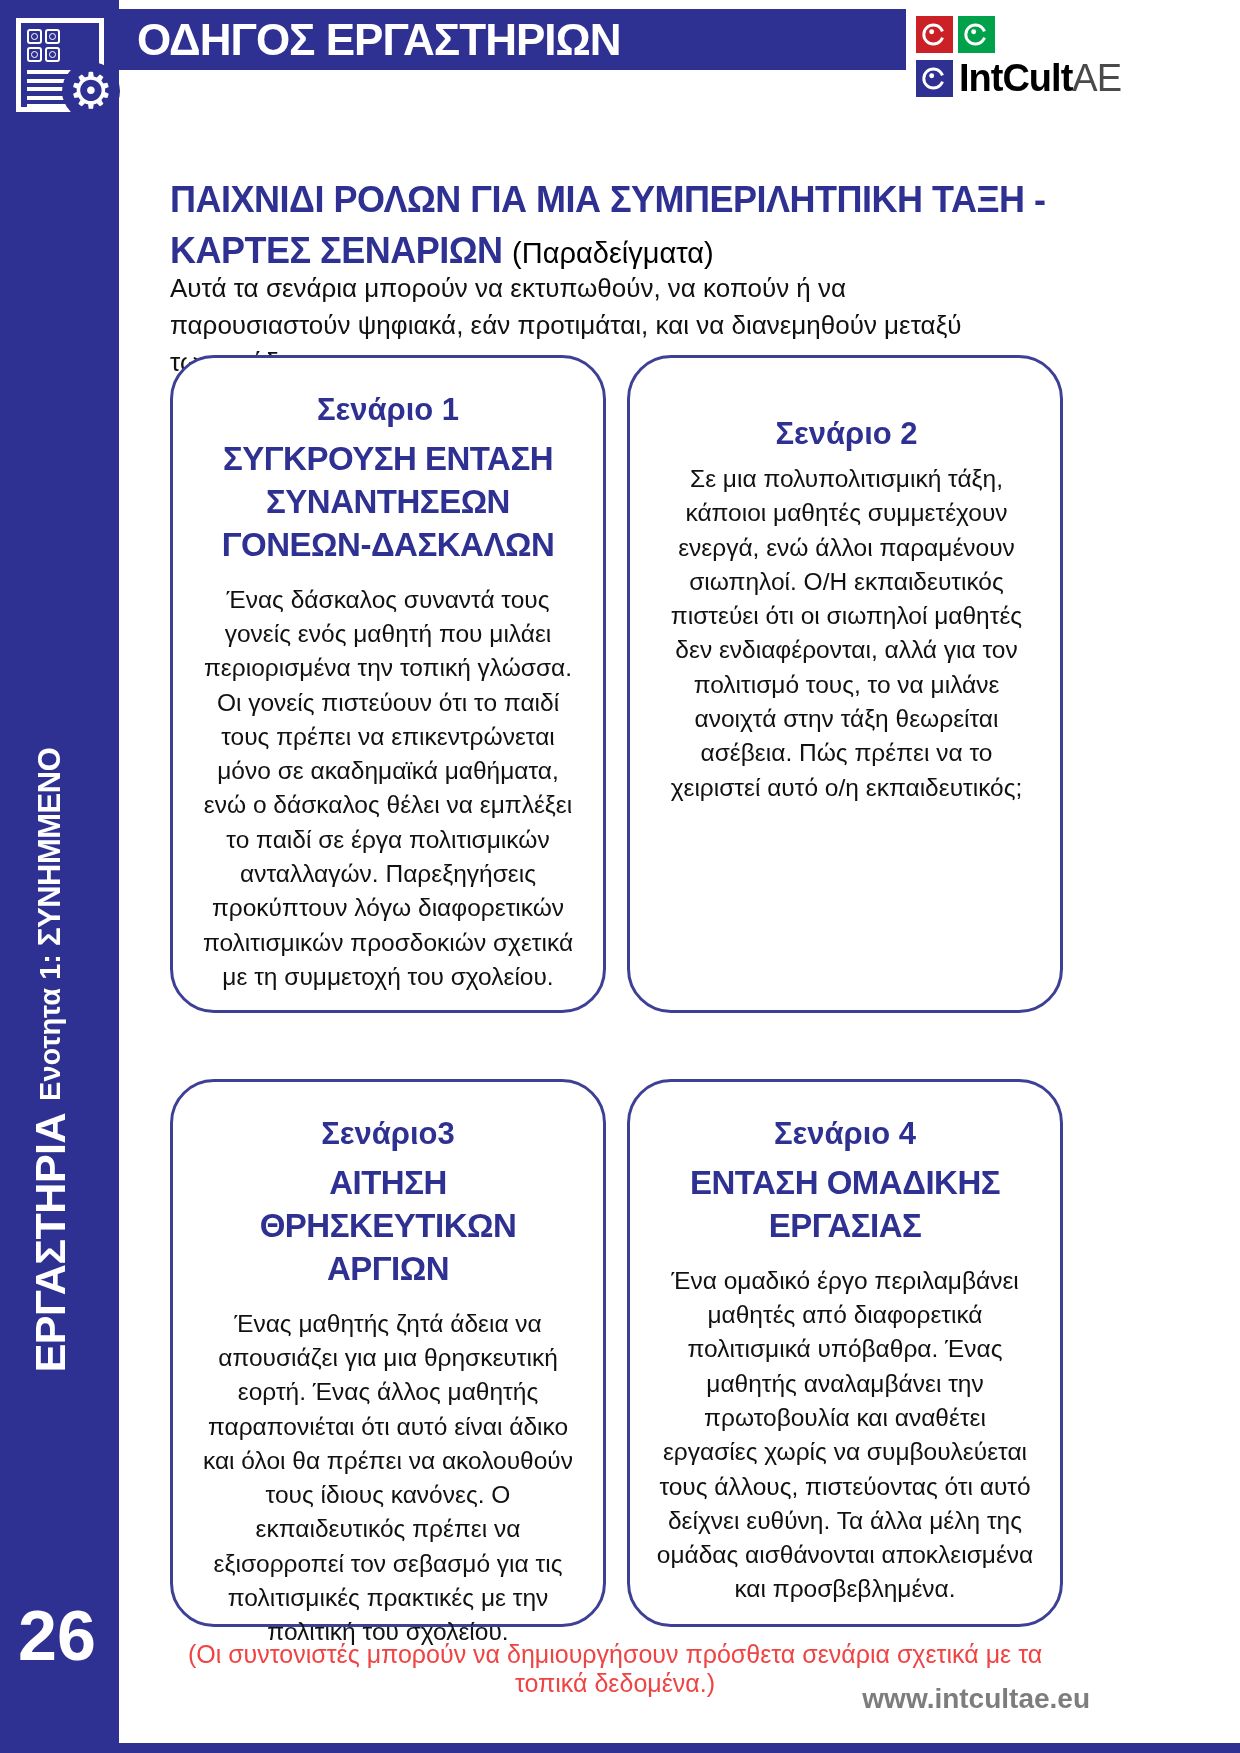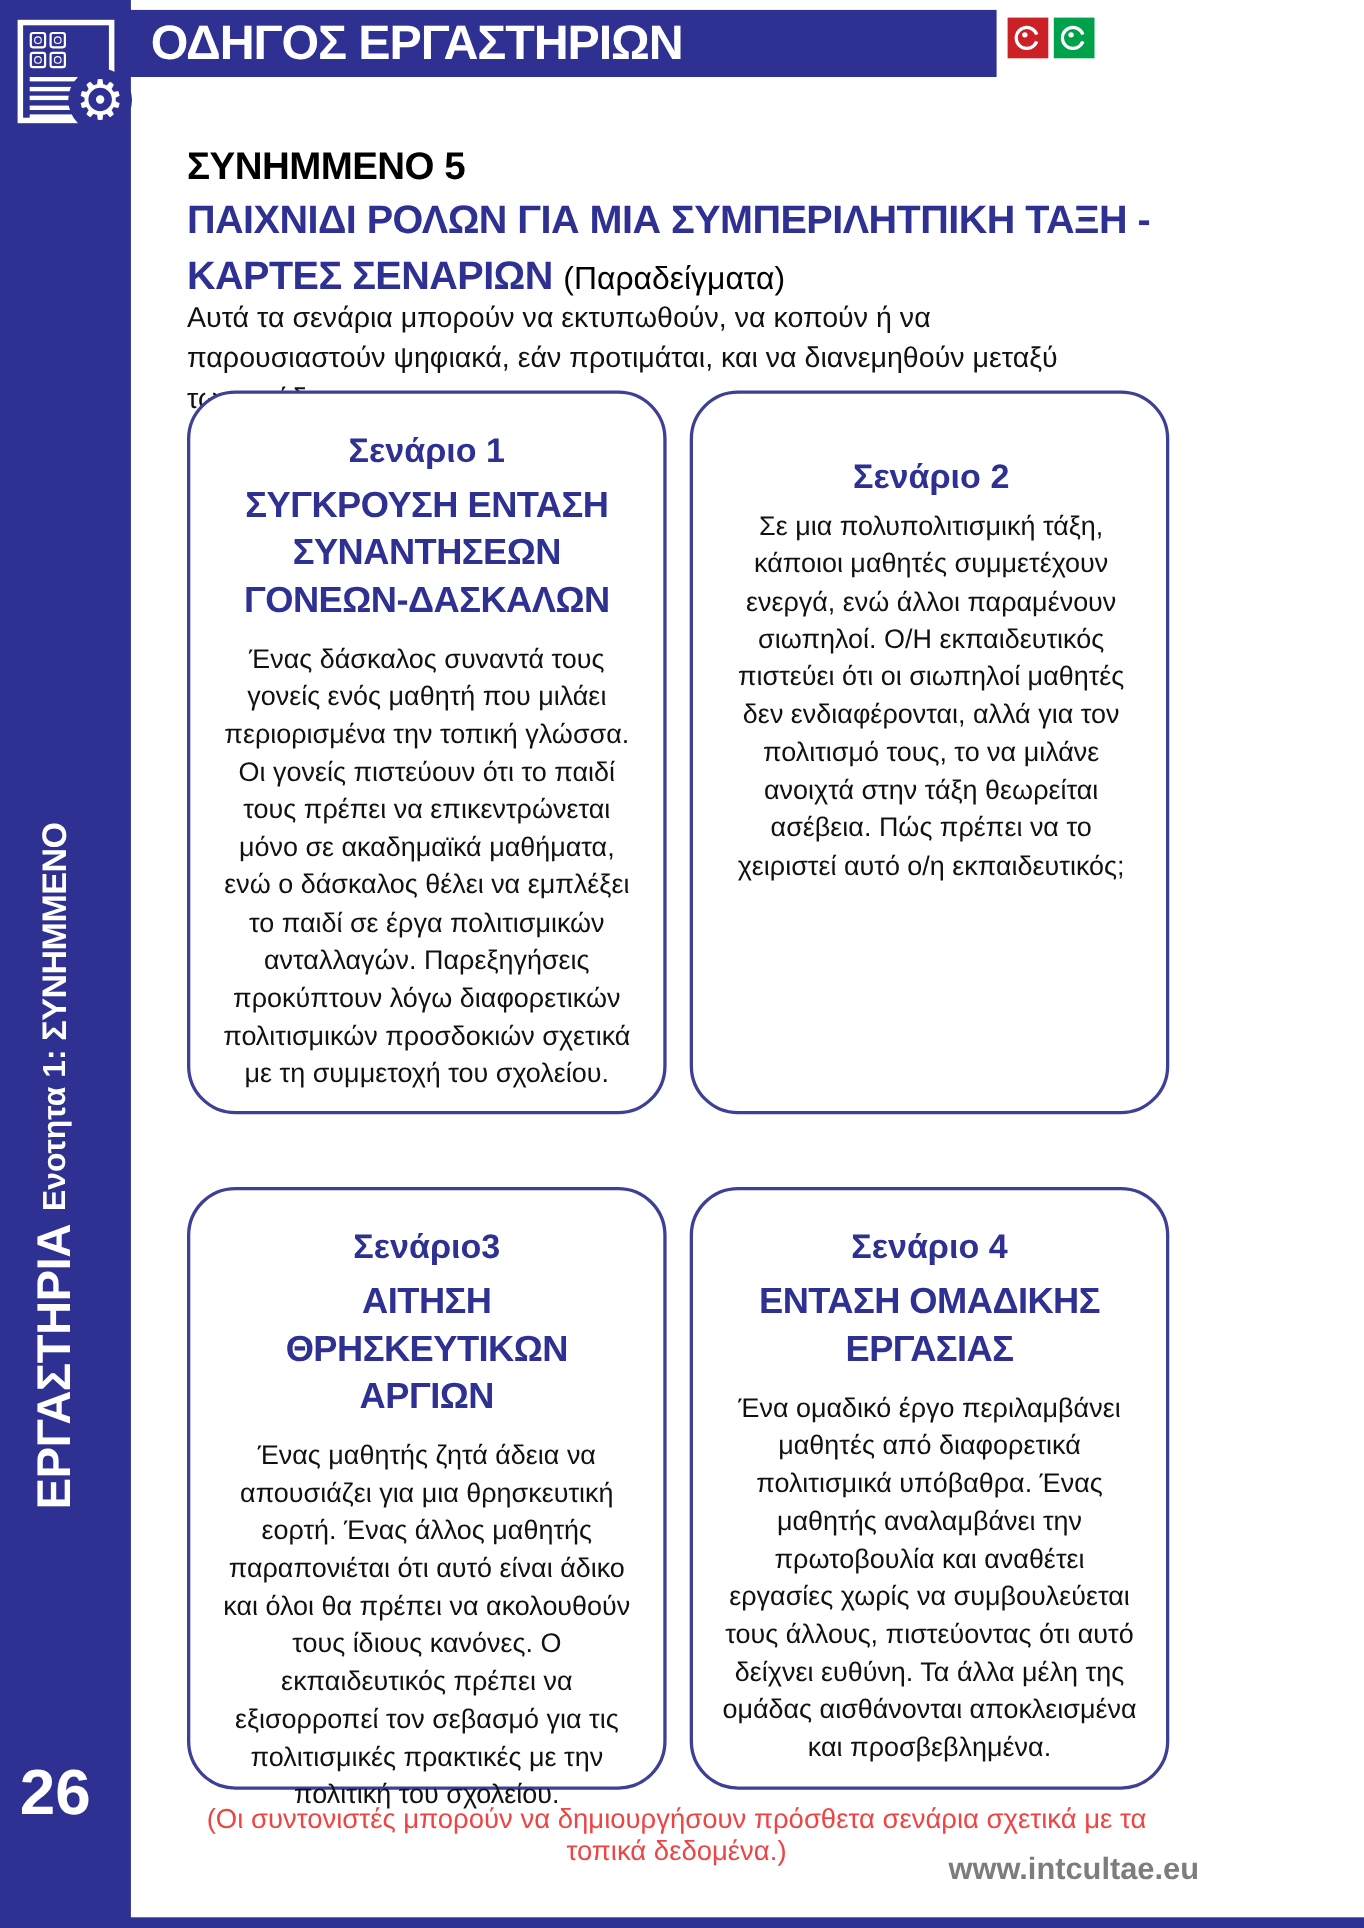--- a/index.html
+++ b/index.html
@@ -33,21 +33,21 @@
   .sq-blue { background:#2e3192; }
   .brand-text { font-size:38px; letter-spacing:-1px; white-space:nowrap; }
   .brand-bold { font-weight:700; color:#000000; }
   .brand-light { font-weight:400; color:#4a4a4a; }
 
   
   .side-label { position:absolute; left:-350px; top:1030px; width:800px; height:60px; transform:rotate(-90deg); display:flex; align-items:center; justify-content:center; white-space:nowrap; color:#ffffff; }
   .side-bold { font-weight:700; font-size:43px; letter-spacing:-0.5px; }
   .side-unit { font-weight:700; font-size:29px; margin-left:12px; }
   .side-caps { font-weight:700; font-size:31px; margin-left:8px; letter-spacing:-0.5px; }
-  .page-num { position:absolute; left:18px; top:1596px; color:#ffffff; font-weight:700; font-size:58px; }
+  .page-num { position:absolute; left:18px; top:1596px; color:#ffffff; font-weight:700; font-size:70px; }
   .bottom-strip { position:absolute; left:0; bottom:0; width:1240px; height:10px; background:#2e3192; }
 
   
   .attachment { position:absolute; left:170px; top:132px; font-size:35px; font-weight:700; color:#000000; letter-spacing:-0.5px; }
   .doc-title { position:absolute; left:170px; top:174px; font-size:36px; font-weight:700; color:#2e3192; line-height:1.42; letter-spacing:-0.5px; }
   .title-note { color:#000000; font-weight:400; font-size:29px; letter-spacing:0; }
   .intro { position:absolute; left:170px; top:270px; width:810px; font-size:26px; line-height:1.42; color:#111111; }
 
   .cards { position:absolute; left:170px; top:355px; display:grid; grid-template-columns:436px 436px; grid-template-rows:658px 548px; column-gap:21px; row-gap:66px; }
   .card { border:3px solid #3d4095; border-radius:44px; padding:34px 26px 20px; text-align:center; background:#ffffff; }
@@ -115,23 +115,32 @@
           </svg>
       </span>
       <span class="brand-sq sq-green">
         <svg viewBox="0 0 24 24" width="27" height="27">
             <circle cx="11" cy="12" r="8.5" fill="none" stroke="#fff" stroke-width="2.6"></circle>
             <circle cx="9.5" cy="9.5" r="2.2" fill="#fff"></circle>
             <path d="M11 12 L24 7.5 L24 16.5 Z" fill="#00a14b"></path>
           </svg>
       </span>
     </div>
+    <div class="brand-row2">
+      <span class="brand-sq sq-blue">
+        <svg viewBox="0 0 24 24" width="27" height="27">
+            <circle cx="11" cy="12" r="8.5" fill="none" stroke="#fff" stroke-width="2.6"></circle>
+            <circle cx="9.5" cy="9.5" r="2.2" fill="#fff"></circle>
+            <path d="M11 12 L24 7.5 L24 16.5 Z" fill="#2e3192"></path>
+          </svg>
+      </span>
+      <span class="brand-text"><span class="brand-bold">IntCult</span><span class="brand-light">AE</span></span>
+    </div>
   </div>
 
-  <div class="attachment">ΣΥΝΗΜΜΕΝΟ 5</div>
 
   <div class="doc-title">
     <div>ΠΑΙΧΝΙΔΙ ΡΟΛΩΝ ΓΙΑ ΜΙΑ ΣΥΜΠΕΡΙΛΗΤΠΙΚΗ ΤΑΞΗ -</div>
     <div><span>ΚΑΡΤΕΣ ΣΕΝΑΡΙΩΝ </span><span class="title-note">(Παραδείγματα)</span></div>
   </div>
 
   <div class="intro">Αυτά τα σενάρια μπορούν να εκτυπωθούν, να κοπούν ή να παρουσιαστούν ψηφιακά, εάν προτιμάται, και να διανεμηθούν μεταξύ των ομάδων.</div>
 
   <div class="cards">
 

